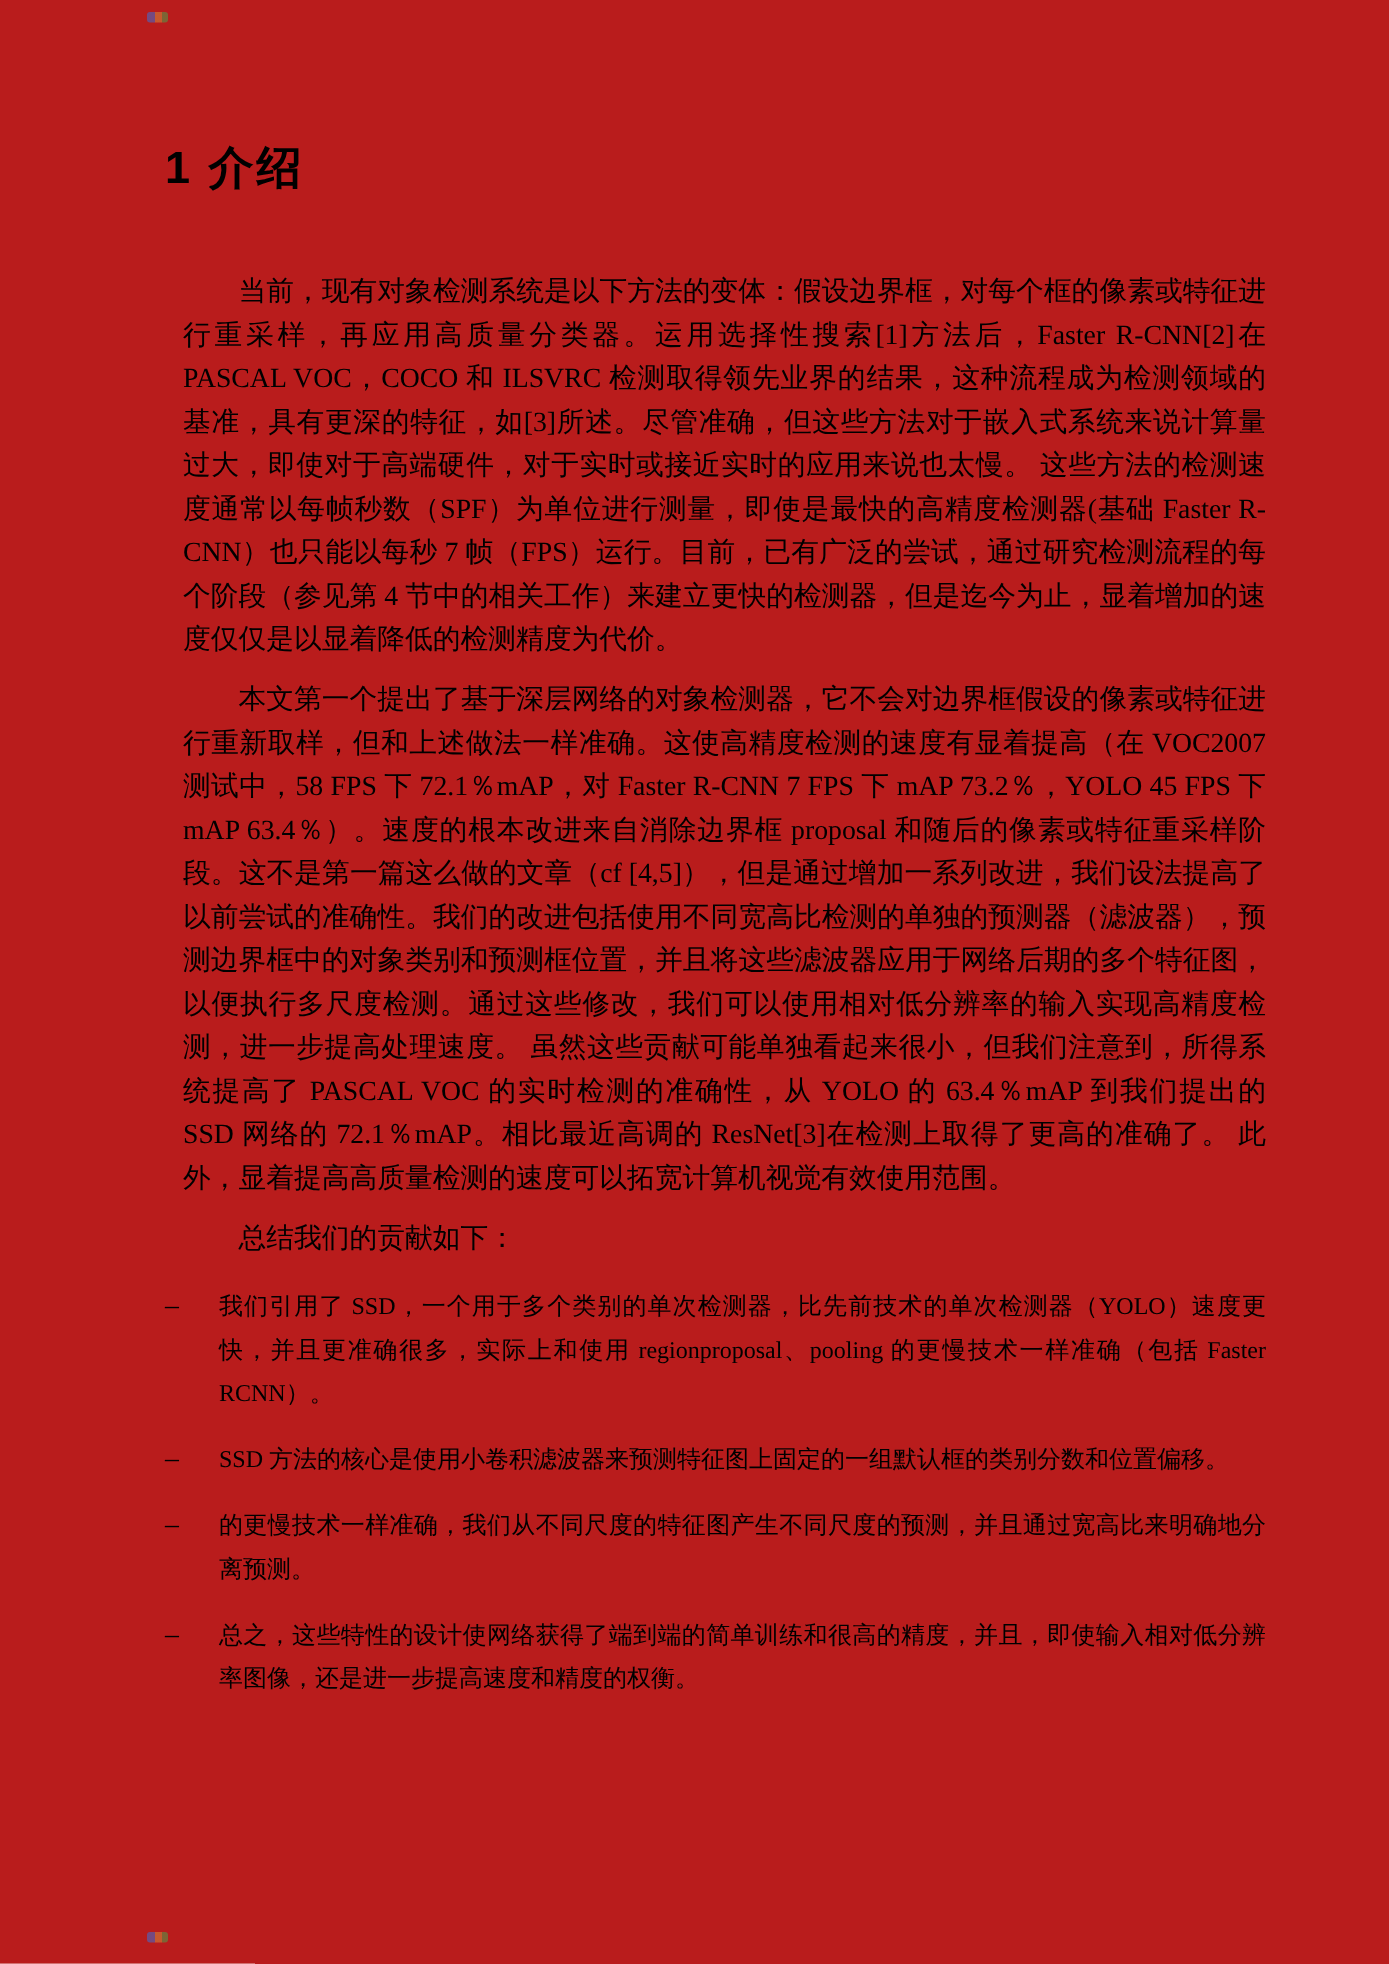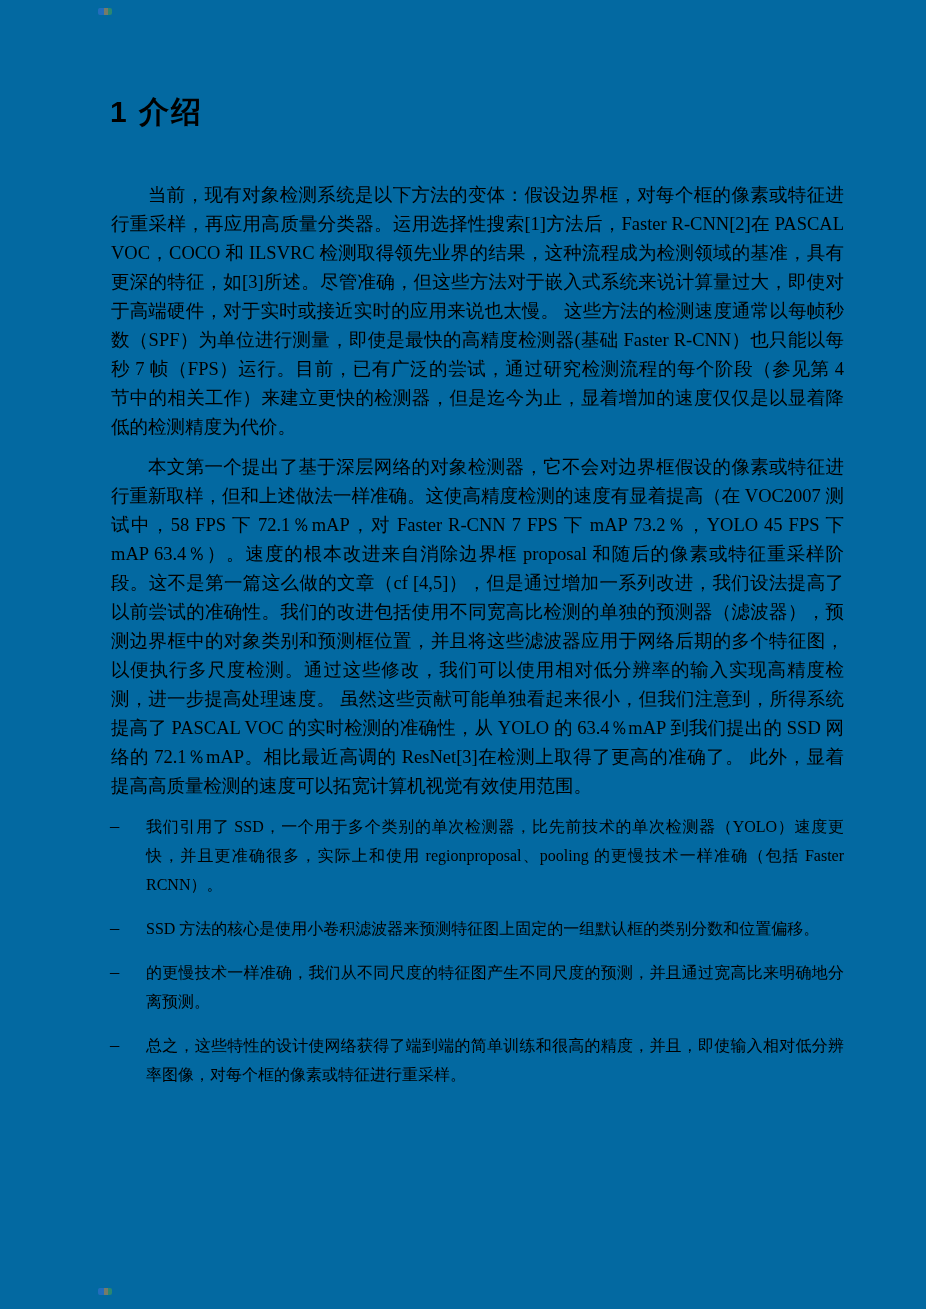--- a/index.html
+++ b/index.html
@@ -13,36 +13,36 @@
     position: relative;
     font-family: "Liberation Serif", "DejaVu Serif", serif;
     color: #000000;
     overflow: hidden;
   }
   .page {
     box-sizing: border-box;
     width: 926px;
     height: 1309px;
     padding: 92px 82px 40px 110px;
-    background: #0369a1;
+    background: #b91c1c;
   }
   .heading {
     font-family: "Liberation Sans", "DejaVu Sans", sans-serif;
     font-weight: 700;
     font-size: 30px;
     letter-spacing: 2px;
     margin: 0 0 48px 0;
     color: #000000;
   }
   .para {
     font-size: 18.5px;
     line-height: 29px;
     text-align: justify;
     text-indent: 2em;
-    margin: 0 0 11px 1px;
+    margin: 0 0 11px 12px;
     color: #000000;
   }
   .para.last-before-list {
     margin-bottom: 16px;
   }
   .bullets {
     list-style: none;
     margin: 0;
     padding: 0;
   }
@@ -81,40 +81,41 @@
 <div class="artifact top"></div>
 
 <div class="page">
 
   <h1 class="heading">1 介绍</h1>
 
   <p class="para">当前，现有对象检测系统是以下方法的变体：假设边界框，对每个框的像素或特征进行重采样，再应用高质量分类器。运用选择性搜索[1]方法后，Faster R-CNN[2]在 PASCAL VOC，COCO 和 ILSVRC 检测取得领先业界的结果，这种流程成为检测领域的基准，具有更深的特征，如[3]所述。尽管准确，但这些方法对于嵌入式系统来说计算量过大，即使对于高端硬件，对于实时或接近实时的应用来说也太慢。 这些方法的检测速度通常以每帧秒数（SPF）为单位进行测量，即使是最快的高精度检测器(基础 Faster R-CNN）也只能以每秒 7 帧（FPS）运行。目前，已有广泛的尝试，通过研究检测流程的每个阶段（参见第 4 节中的相关工作）来建立更快的检测器，但是迄今为止，显着增加的速度仅仅是以显着降低的检测精度为代价。</p>
 
   <p class="para">本文第一个提出了基于深层网络的对象检测器，它不会对边界框假设的像素或特征进行重新取样，但和上述做法一样准确。这使高精度检测的速度有显着提高（在 VOC2007 测试中，58 FPS 下 72.1％mAP，对 Faster R-CNN 7 FPS 下 mAP 73.2％，YOLO 45 FPS 下 mAP 63.4％）。速度的根本改进来自消除边界框 proposal 和随后的像素或特征重采样阶段。这不是第一篇这么做的文章（cf [4,5]），但是通过增加一系列改进，我们设法提高了以前尝试的准确性。我们的改进包括使用不同宽高比检测的单独的预测器（滤波器），预测边界框中的对象类别和预测框位置，并且将这些滤波器应用于网络后期的多个特征图，以便执行多尺度检测。通过这些修改，我们可以使用相对低分辨率的输入实现高精度检测，进一步提高处理速度。 虽然这些贡献可能单独看起来很小，但我们注意到，所得系统提高了 PASCAL VOC 的实时检测的准确性，从 YOLO 的 63.4％mAP 到我们提出的 SSD 网络的 72.1％mAP。相比最近高调的 ResNet[3]在检测上取得了更高的准确了。 此外，显着提高高质量检测的速度可以拓宽计算机视觉有效使用范围。</p>
 
+  <p class="para last-before-list">总结我们的贡献如下：</p>
 
   <ul class="bullets">
 
     <li class="bullet">
       <span class="marker">–</span>
       <span class="bullet-text">我们引用了 SSD，一个用于多个类别的单次检测器，比先前技术的单次检测器（YOLO）速度更快，并且更准确很多，实际上和使用 regionproposal、pooling 的更慢技术一样准确（包括 Faster RCNN）。</span>
     </li>
 
     <li class="bullet">
       <span class="marker">–</span>
       <span class="bullet-text">SSD 方法的核心是使用小卷积滤波器来预测特征图上固定的一组默认框的类别分数和位置偏移。</span>
     </li>
 
     <li class="bullet">
       <span class="marker">–</span>
       <span class="bullet-text">的更慢技术一样准确，我们从不同尺度的特征图产生不同尺度的预测，并且通过宽高比来明确地分离预测。</span>
     </li>
 
     <li class="bullet">
       <span class="marker">–</span>
-      <span class="bullet-text">总之，这些特性的设计使网络获得了端到端的简单训练和很高的精度，并且，即使输入相对低分辨率图像，对每个框的像素或特征进行重采样。</span>
+      <span class="bullet-text">总之，这些特性的设计使网络获得了端到端的简单训练和很高的精度，并且，即使输入相对低分辨率图像，还是进一步提高速度和精度的权衡。</span>
     </li>
 
   </ul>
 
 </div>
 
 <div class="artifact bottom"></div>
 
 </body></html>

